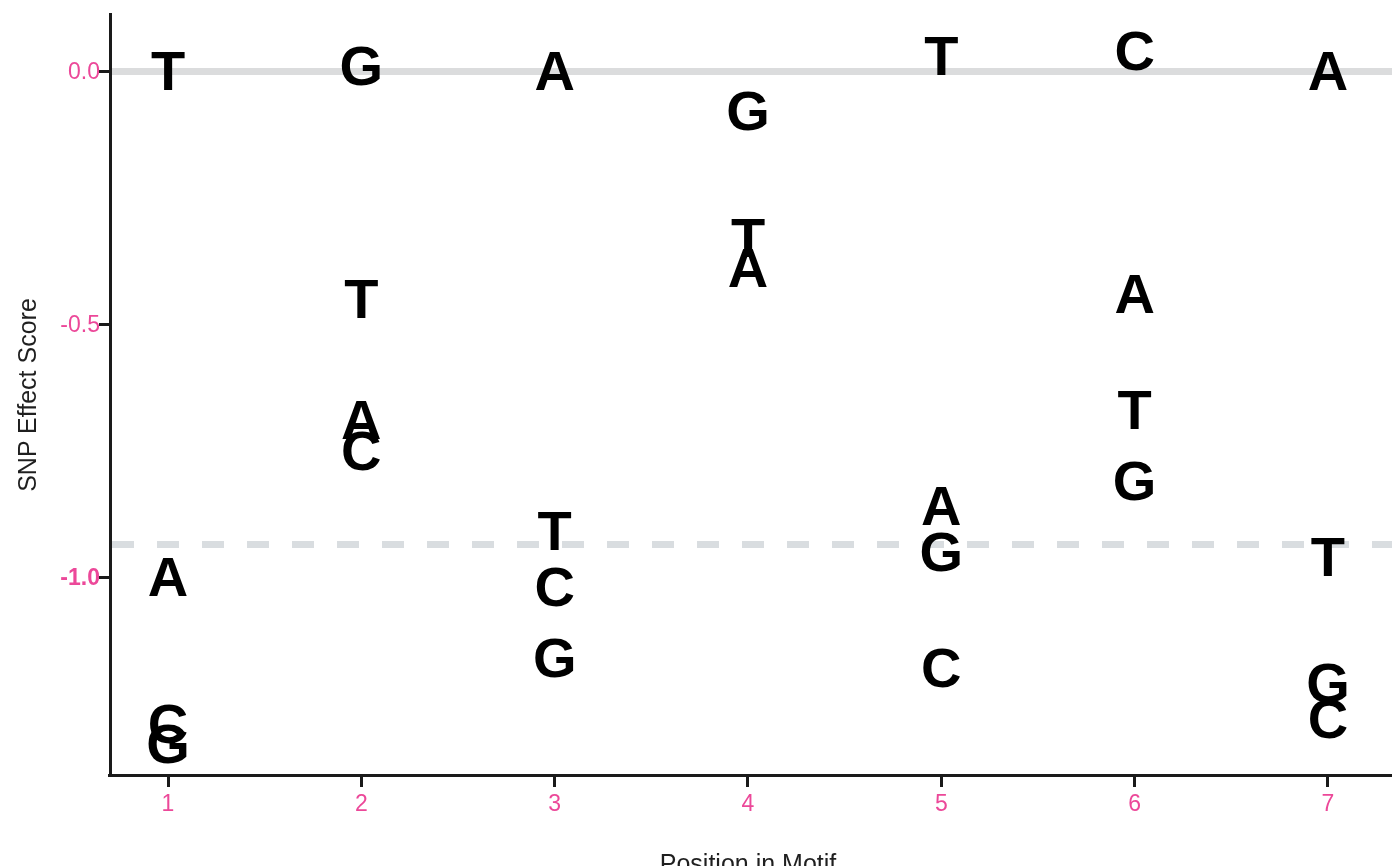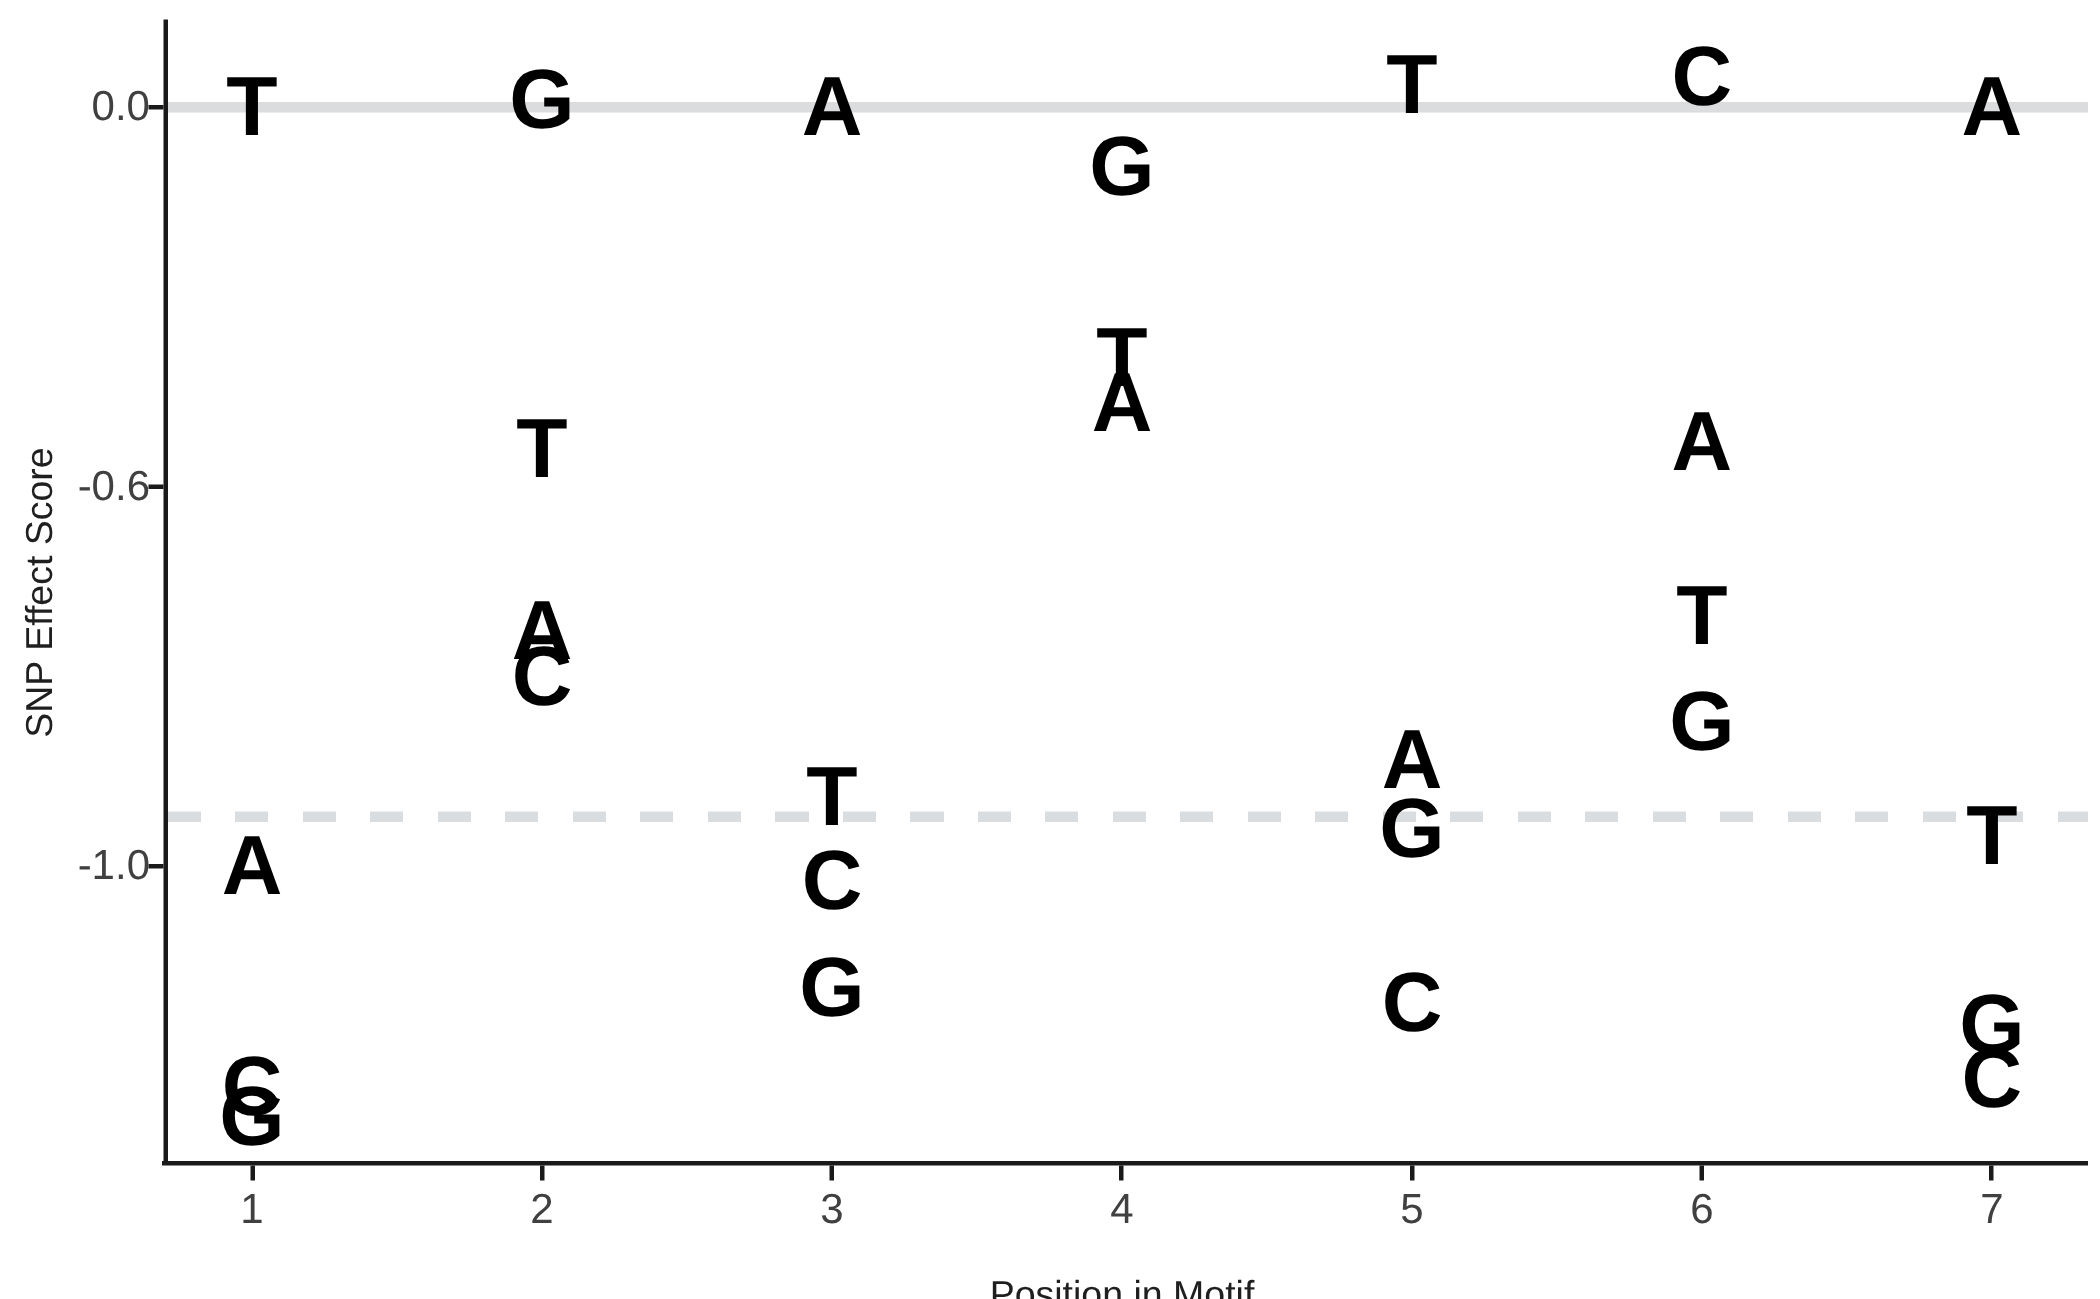--- a/index.html
+++ b/index.html
@@ -11,21 +11,21 @@
     overflow:hidden;
   }
   .axis-line{position:absolute;background:#1a1a1a;}
   #y-axis-line{left:109px;top:13px;width:3px;height:763px;}
   #x-axis-line{left:108px;top:774px;width:1284px;height:3px;}
   .ref-line{position:absolute;left:112px;width:1280px;height:7px;}
   .tick{position:absolute;background:#1a1a1a;}
   .tick.y{width:10px;height:3px;left:99px;}
   .tick.x{width:3px;height:10px;top:777px;}
   .tick-label{
-    position:absolute;color:#404040;font-size:28px;line-height:1;
+    position:absolute;color:#ec4899;font-size:23px;line-height:1;
     white-space:nowrap;
   }
   .tick-label.y{text-align:right;width:70px;transform:translateY(-50%);}
   .tick-label.x{transform:translateX(-50%);}
   .axis-title{
     position:absolute;color:#1f1f1f;font-size:25px;line-height:1;
     white-space:nowrap;
   }
   #y-axis-title{
     left:27px;top:395px;
@@ -47,23 +47,23 @@
   <div class="ref-line" id="zero-ref-line" style="top: 67.5px; background: rgb(219, 220, 221);"></div>
   <div class="ref-line" id="threshold-ref-line" style="top: 540.61px; background: repeating-linear-gradient(to right, rgb(217, 221, 224) 0px, rgb(217, 221, 224) 22px, transparent 22px, transparent 45px);"></div>
 
   <div class="axis-line" id="y-axis-line"></div>
   <div class="axis-line" id="x-axis-line"></div>
 
   <div id="y-ticks">
       <div class="tick y" style="top: 69.5px;"></div>
       <div class="tick-label y" style="left: 30px; top: 71px;">0.0</div>
       <div class="tick y" style="top: 322.5px;"></div>
-      <div class="tick-label y" style="left: 30px; top: 324px;">-0.6</div>
+      <div class="tick-label y" style="left: 30px; top: 324px;">-0.5</div>
       <div class="tick y" style="top: 575.5px;"></div>
-      <div class="tick-label y" style="left: 30px; top: 577px;">-1.0</div>
+      <div class="tick-label y" style="left: 30px; top: 577px; font-weight: bold;">-1.0</div>
     </div>
   <div id="x-ticks">
       <div class="tick x" style="left: 166.5px;"></div>
       <div class="tick-label x" style="left: 168px; top: 792px;">1</div>
       <div class="tick x" style="left: 359.83px;"></div>
       <div class="tick-label x" style="left: 361.33px; top: 792px;">2</div>
       <div class="tick x" style="left: 553.16px;"></div>
       <div class="tick-label x" style="left: 554.66px; top: 792px;">3</div>
       <div class="tick x" style="left: 746.49px;"></div>
       <div class="tick-label x" style="left: 747.99px; top: 792px;">4</div>

